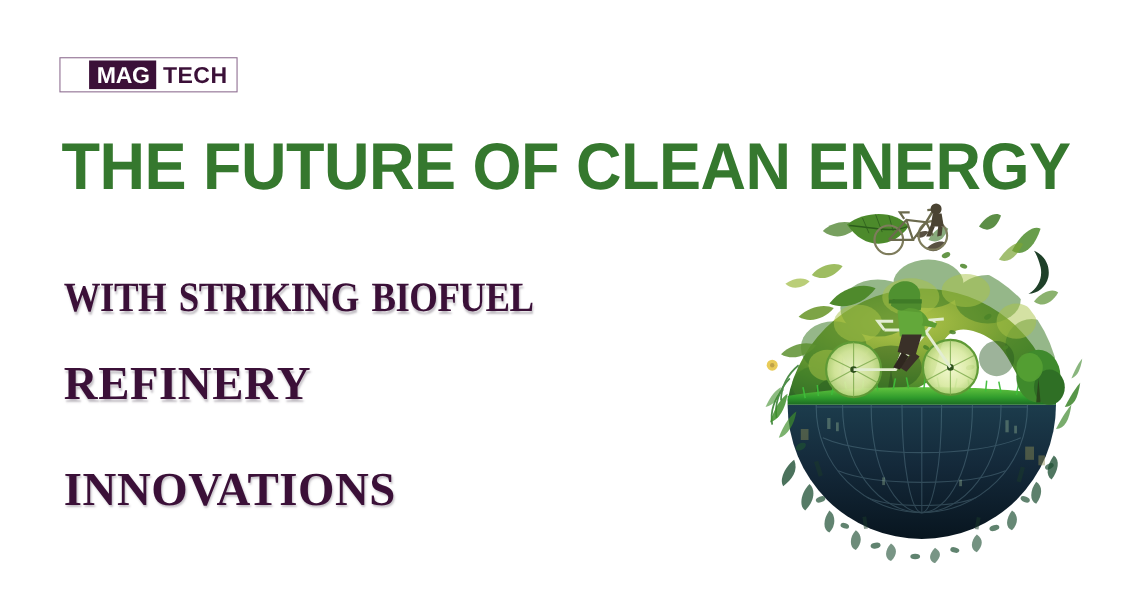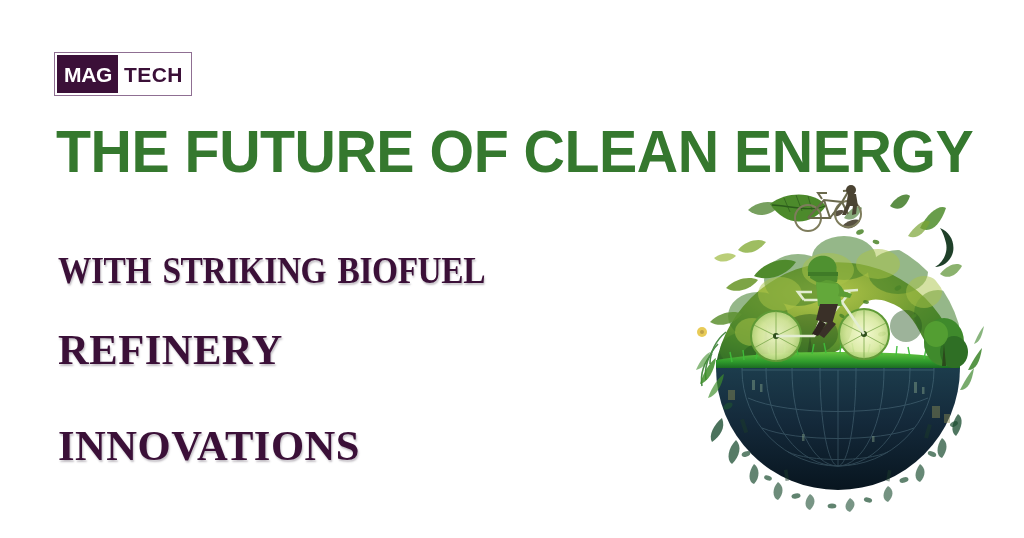--- a/index.html
+++ b/index.html
@@ -21,22 +21,23 @@
 
   
   .logo {
     position: absolute;
     left: 54px;
     top: 52px;
     display: flex;
     align-items: stretch;
     border: 1px solid #8f6f92;
     background: #ffffff;
-    height: 44px;
+    height: 32px;
     box-sizing: border-box;
+    padding-left: 24px;
   }
   .logo-mag {
     background: #3b1038;
     color: #ffffff;
     font-family: "Liberation Sans", sans-serif;
     font-weight: bold;
     font-size: 21px;
     letter-spacing: -0.3px;
     display: flex;
     align-items: center;

